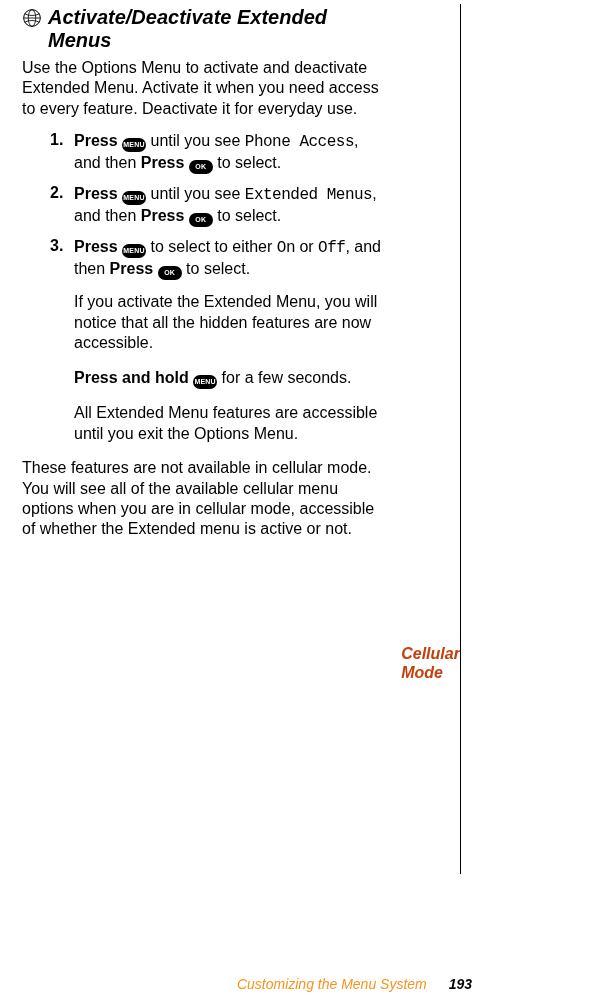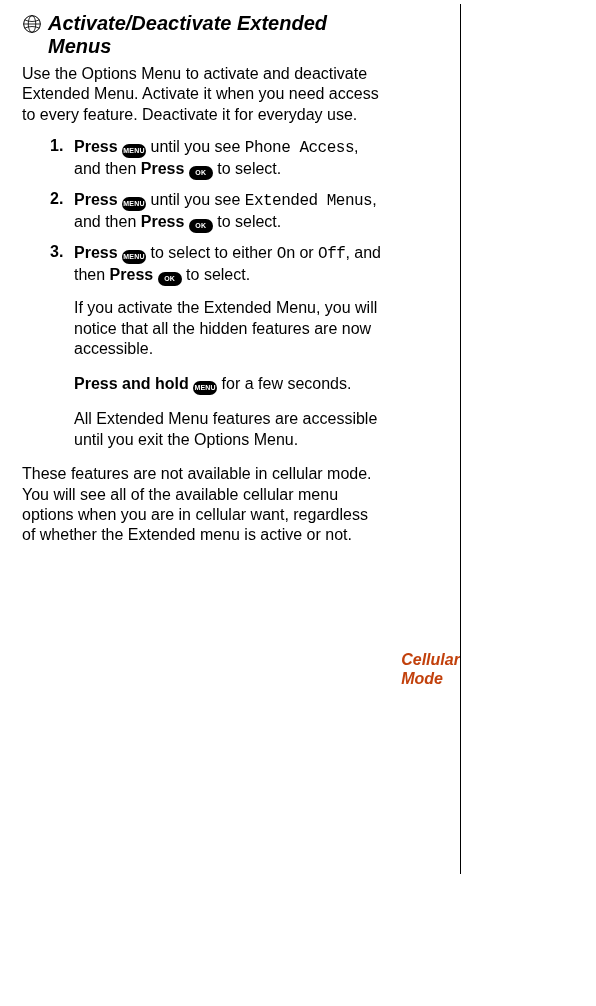--- a/index.html
+++ b/index.html
@@ -1,17 +1,17 @@
 <!DOCTYPE html>
 <html><head>
 <meta charset="utf-8">
 <style>
   * { box-sizing: border-box; margin: 0; padding: 0; }
   html, body { width: 596px; height: 1006px; background: #fff; font-family: Arial, Helvetica, sans-serif; color: #000; }
-  .page { width: 496px; height: 1006px; position: relative; padding: 12px 0 0 0; }
+  .page { width: 496px; height: 1006px; position: relative; padding: 6px 0 0 0; }
   .content { display: flex; }
   .main-col { width: 470px; padding: 0 10px 0 22px; }
   .side-col { width: 126px; padding: 0 8px 0 0; }
   .sep { border-left: 1px solid #000; min-height: 870px; position: absolute; left: 460px; top: 4px; }
   .section-head { display: flex; align-items: flex-start; margin-bottom: 6px; }
   .globe { width: 20px; height: 20px; flex: 0 0 20px; margin-right: 6px; margin-top: 2px; }
   .sec-title { font-weight: bold; font-style: italic; font-size: 20px; line-height: 1.15; }
   .para { font-size: 16px; line-height: 1.28; margin-bottom: 12px; }
   .steps { margin: 0 0 12px 0; }
   .step { display: flex; margin-bottom: 10px; padding-left: 28px; }
@@ -84,23 +84,27 @@
 
 
 
       <p class="sub-block">
         <span class="bold">Press and hold</span>
         <span class="key-icon"><span class="key-oval"><span>MENU</span></span></span><span> for a few seconds.</span>
       </p>
 
       <p class="sub-block">All Extended Menu features are accessible until you exit the Options Menu.</p>
 
-      <p class="para">These features are not available in cellular mode. You will see all of the available cellular menu options when you are in cellular want, regardless of whether the Extended menu is active or not.</p>
+      <p class="para">These features are not available in cellular mode. You will see all of the available cellular menu options when you are in cellular mode, accessible of whether the Extended menu is active or not.</p>
 
     </div>
 
     <div class="side-col">
       <div class="side-note">Cellular Mode</div>
     </div>
 
   </div>
 
+  <div class="footer">
+    <span class="footer-section">Customizing the Menu System</span>
+    <span class="footer-page">193</span>
+  </div>
 </div>
 
 </body></html>

